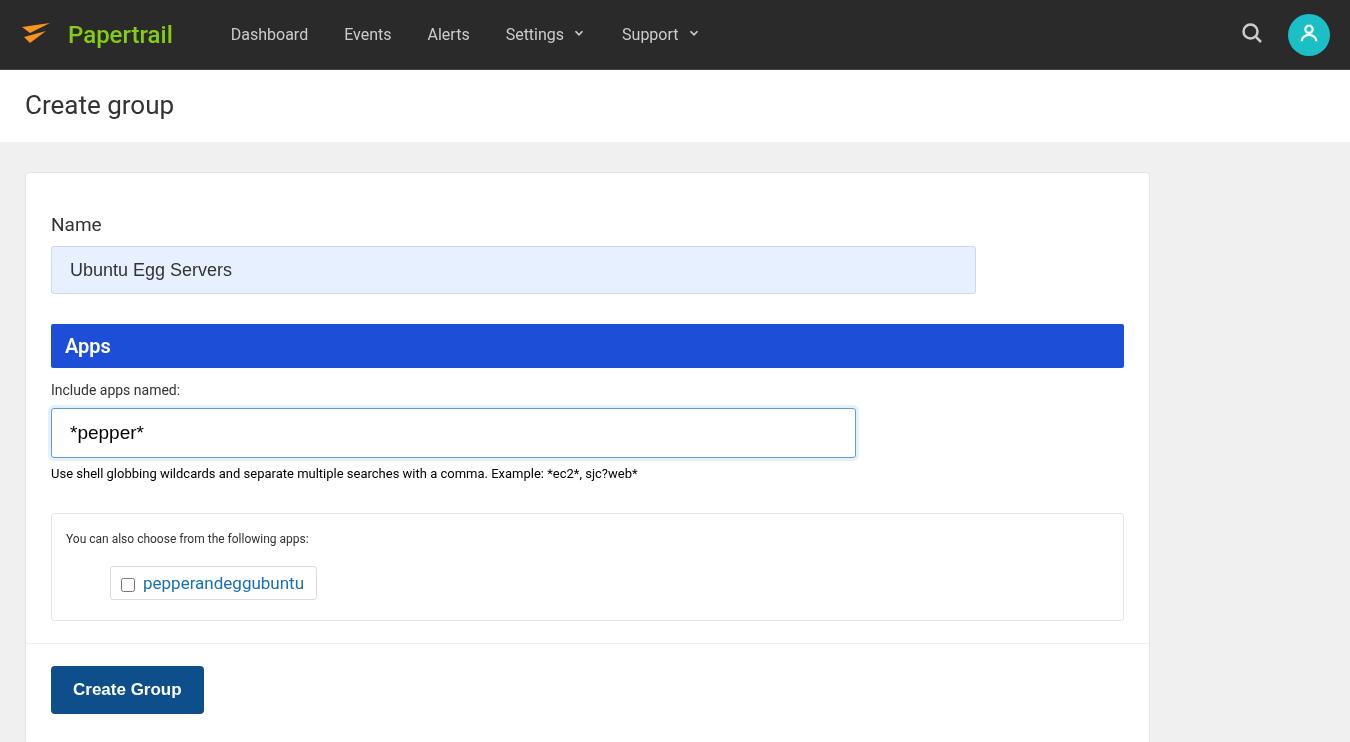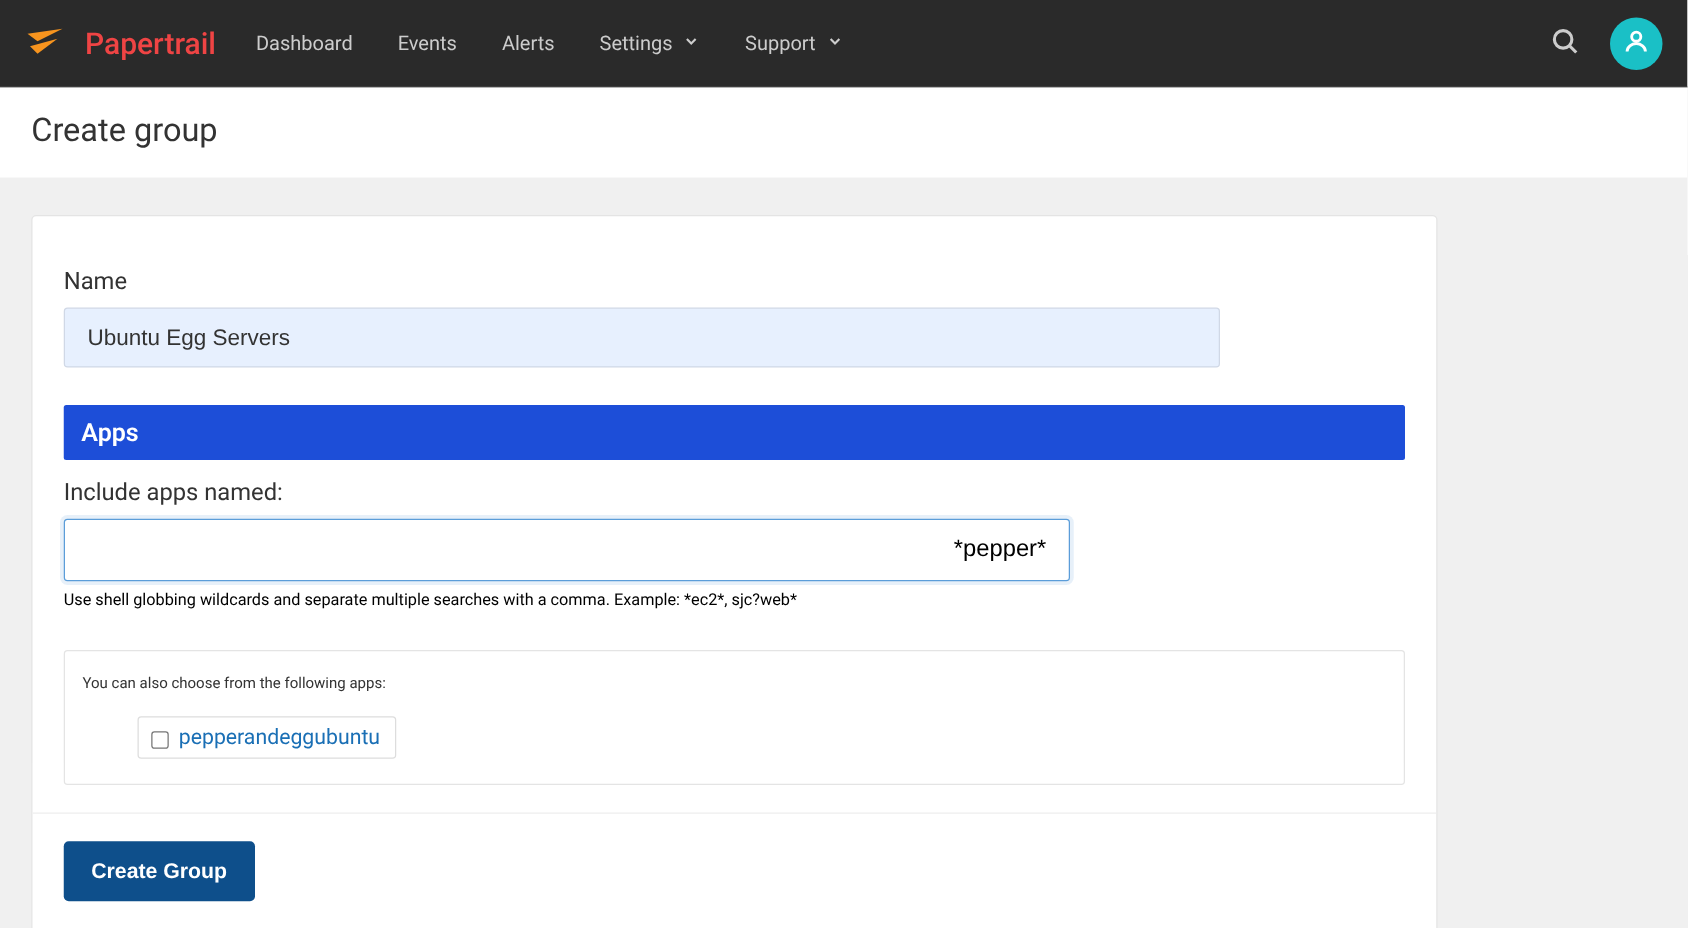--- a/index.html
+++ b/index.html
@@ -12,24 +12,24 @@
     align-items: center;
     padding: 0 20px;
     border-bottom: 1px solid #444;
   }
   .logo-icon {
     width: 32px;
     height: 32px;
     margin-right: 16px;
   }
   .brand {
-    color: #ef4444;
+    color: #84cc16;
     font-size: 24px;
     font-weight: 500;
-    margin-right: 14px;
+    margin-right: 40px;
   }
   .nav-item {
     color: #ccc;
     font-size: 16px;
     padding: 0 18px;
     cursor: pointer;
     display: flex;
     align-items: center;
     height: 70px;
   }
@@ -97,33 +97,32 @@
     background: #1d4ed8;
     color: #fff;
     font-size: 20px;
     font-weight: 600;
     padding: 10px 14px;
     margin-top: 30px;
     border-radius: 2px;
   }
   
   .include-label {
-    font-size: 19px;
+    font-size: 14px;
     margin: 14px 0 10px;
   }
   .apps-input {
     width: 805px;
     height: 50px;
     padding: 10px 18px;
     font-size: 19px;
     border: 1px solid #5b9dd9;
     border-radius: 3px;
     outline: none;
     box-shadow: 0 0 0 3px rgba(91,157,217,0.15);
-    text-align: right;
   }
   .help-text {
     font-size: 13px;
     color: #000000;
     margin-top: 8px;
   }
   
   .apps-box {
     border: 1px solid #e4e4e4;
     border-radius: 3px;

